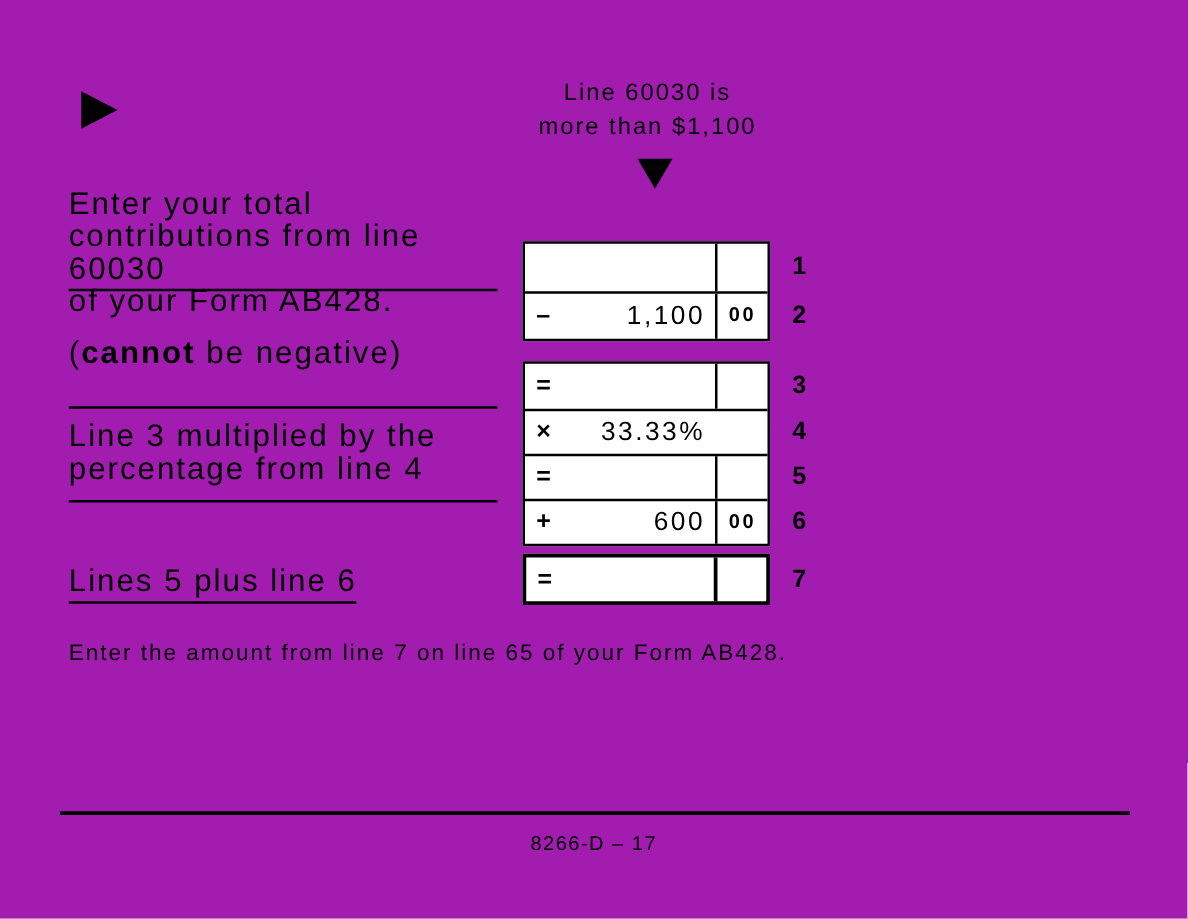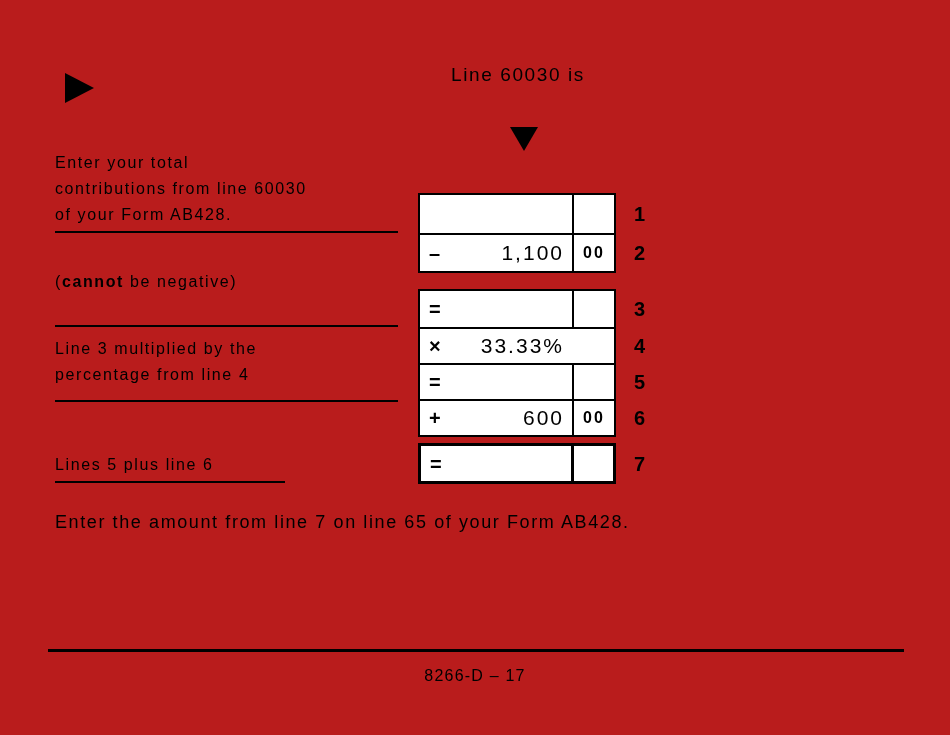--- a/index.html
+++ b/index.html
@@ -1,19 +1,19 @@
 <!DOCTYPE html>
 <html><head>
 <meta charset="utf-8">
 <style>
   * { margin:0; padding:0; box-sizing:border-box; }
   html,body { background:#fff; }
   .page {
     position:relative; width:950px; height:735px;
-    background:#b91c1c; color:#000;
+    background:#a21caf; color:#000;
     font-family:"Liberation Sans", sans-serif;
     overflow:hidden;
   }
   
   .tri-right {
     position:absolute; left:65px; top:73px; width:0; height:0;
     border-left:29px solid #000;
     border-top:15px solid transparent;
     border-bottom:15px solid transparent;
   }
@@ -25,21 +25,21 @@
   }
   
   .condition {
     position:absolute; left:343px; top:61px; width:350px;
     text-align:center; font-size:19px; line-height:27px;
     letter-spacing:1.6px;
   }
   
   .lbl {
     position:absolute; left:55px; width:360px;
-    font-size:16px; line-height:26px; letter-spacing:1.6px;
+    font-size:25px; line-height:26px; letter-spacing:1.6px;
   }
   .lbl .b { font-weight:bold;margin-top:32px; }
   .rule { position:absolute; background:#000; height:2px; }
   .u1 { left:55px; top:231px; width:343px; }
   .u2 { left:55px; top:325px; width:343px; }
   .u3 { left:55px; top:400px; width:343px; }
   .u4 { left:55px; top:481px; width:230px; }
   
   .ws-group {
     position:absolute; left:418px; width:198px;
@@ -91,20 +91,21 @@
 </head>
 <body>
 
 <div class="page">
 
   <div class="tri-right"></div>
   <div class="tri-down"></div>
 
   <div class="condition">
     <div>Line 60030 is</div>
+    <div>more than $1,100</div>
   </div>
 
   <div class="lbl" style="top:150px;">
     <div>Enter your total</div>
     <div>contributions from line 60030</div>
     <div>of your Form AB428.</div>
   </div>
   <div class="rule u1"></div>
 
   <div class="lbl" style="top:269px;">

